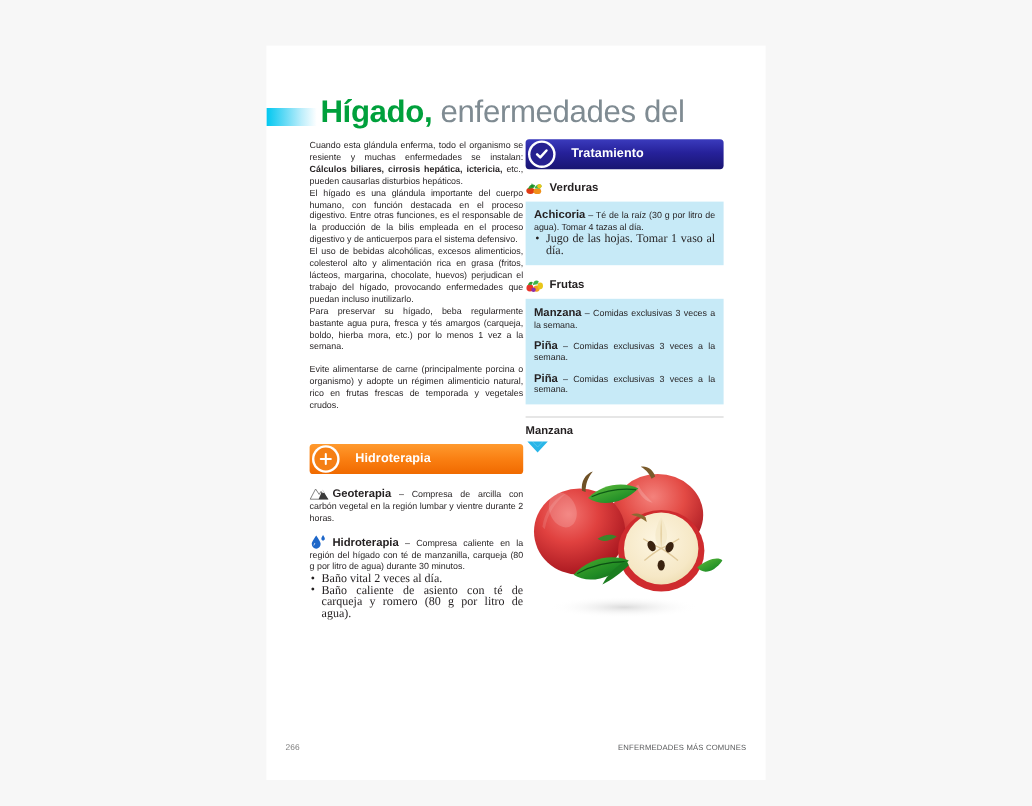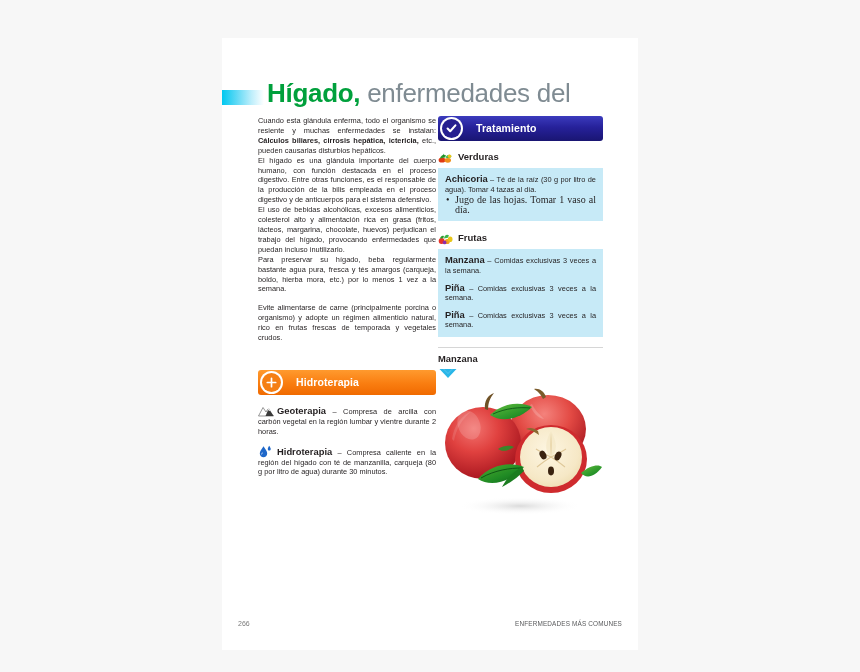--- a/index.html
+++ b/index.html
@@ -301,20 +301,24 @@
     </div>
 
     <div class="comp-entry">
       <span class="comp-icon">
         <svg width="16" height="13" viewBox="0 0 16 13">
           <path d="M5.5 1.2 C3 5 1.8 6.6 1.8 8.4 C1.8 10.6 3.5 12.2 5.5 12.2 C7.5 12.2 9.2 10.6 9.2 8.4 C9.2 6.6 8 5 5.5 1.2 Z" fill="#1e67c9"></path>
           <path d="M4.2 7.2 C3.4 8.3 3.2 9 3.4 9.9 C3.8 9.3 4.4 8.4 4.8 7.9 Z" fill="#ffffff" opacity="0.75"></path>
           <path d="M11.2 0.8 C10.2 2.5 9.8 3.2 9.8 3.9 C9.8 4.8 10.4 5.5 11.2 5.5 C12 5.5 12.7 4.8 12.7 3.9 C12.7 3.2 12.2 2.5 11.2 0.8 Z" fill="#1e67c9"></path>
         </svg>
       </span><span class="comp-name">Hidroterapia</span><span> – Compresa caliente en la región del hígado con té de manzanilla, carqueja (80 g por litro de agua) durante 30 minutos.</span>
+      <ul class="bullets">
+        <li>Baño vital 2 veces al día.</li>
+        <li>Baño caliente de asiento con té de carqueja y romero (80 g por litro de agua).</li>
+      </ul>
     </div>
 
   </div>
 
   <div class="col-right">
 
     <div class="sec-bar blue">
       <div class="sec-badge blue">
         <div class="inner">
           <svg width="13" height="13" viewBox="0 0 13 13">

